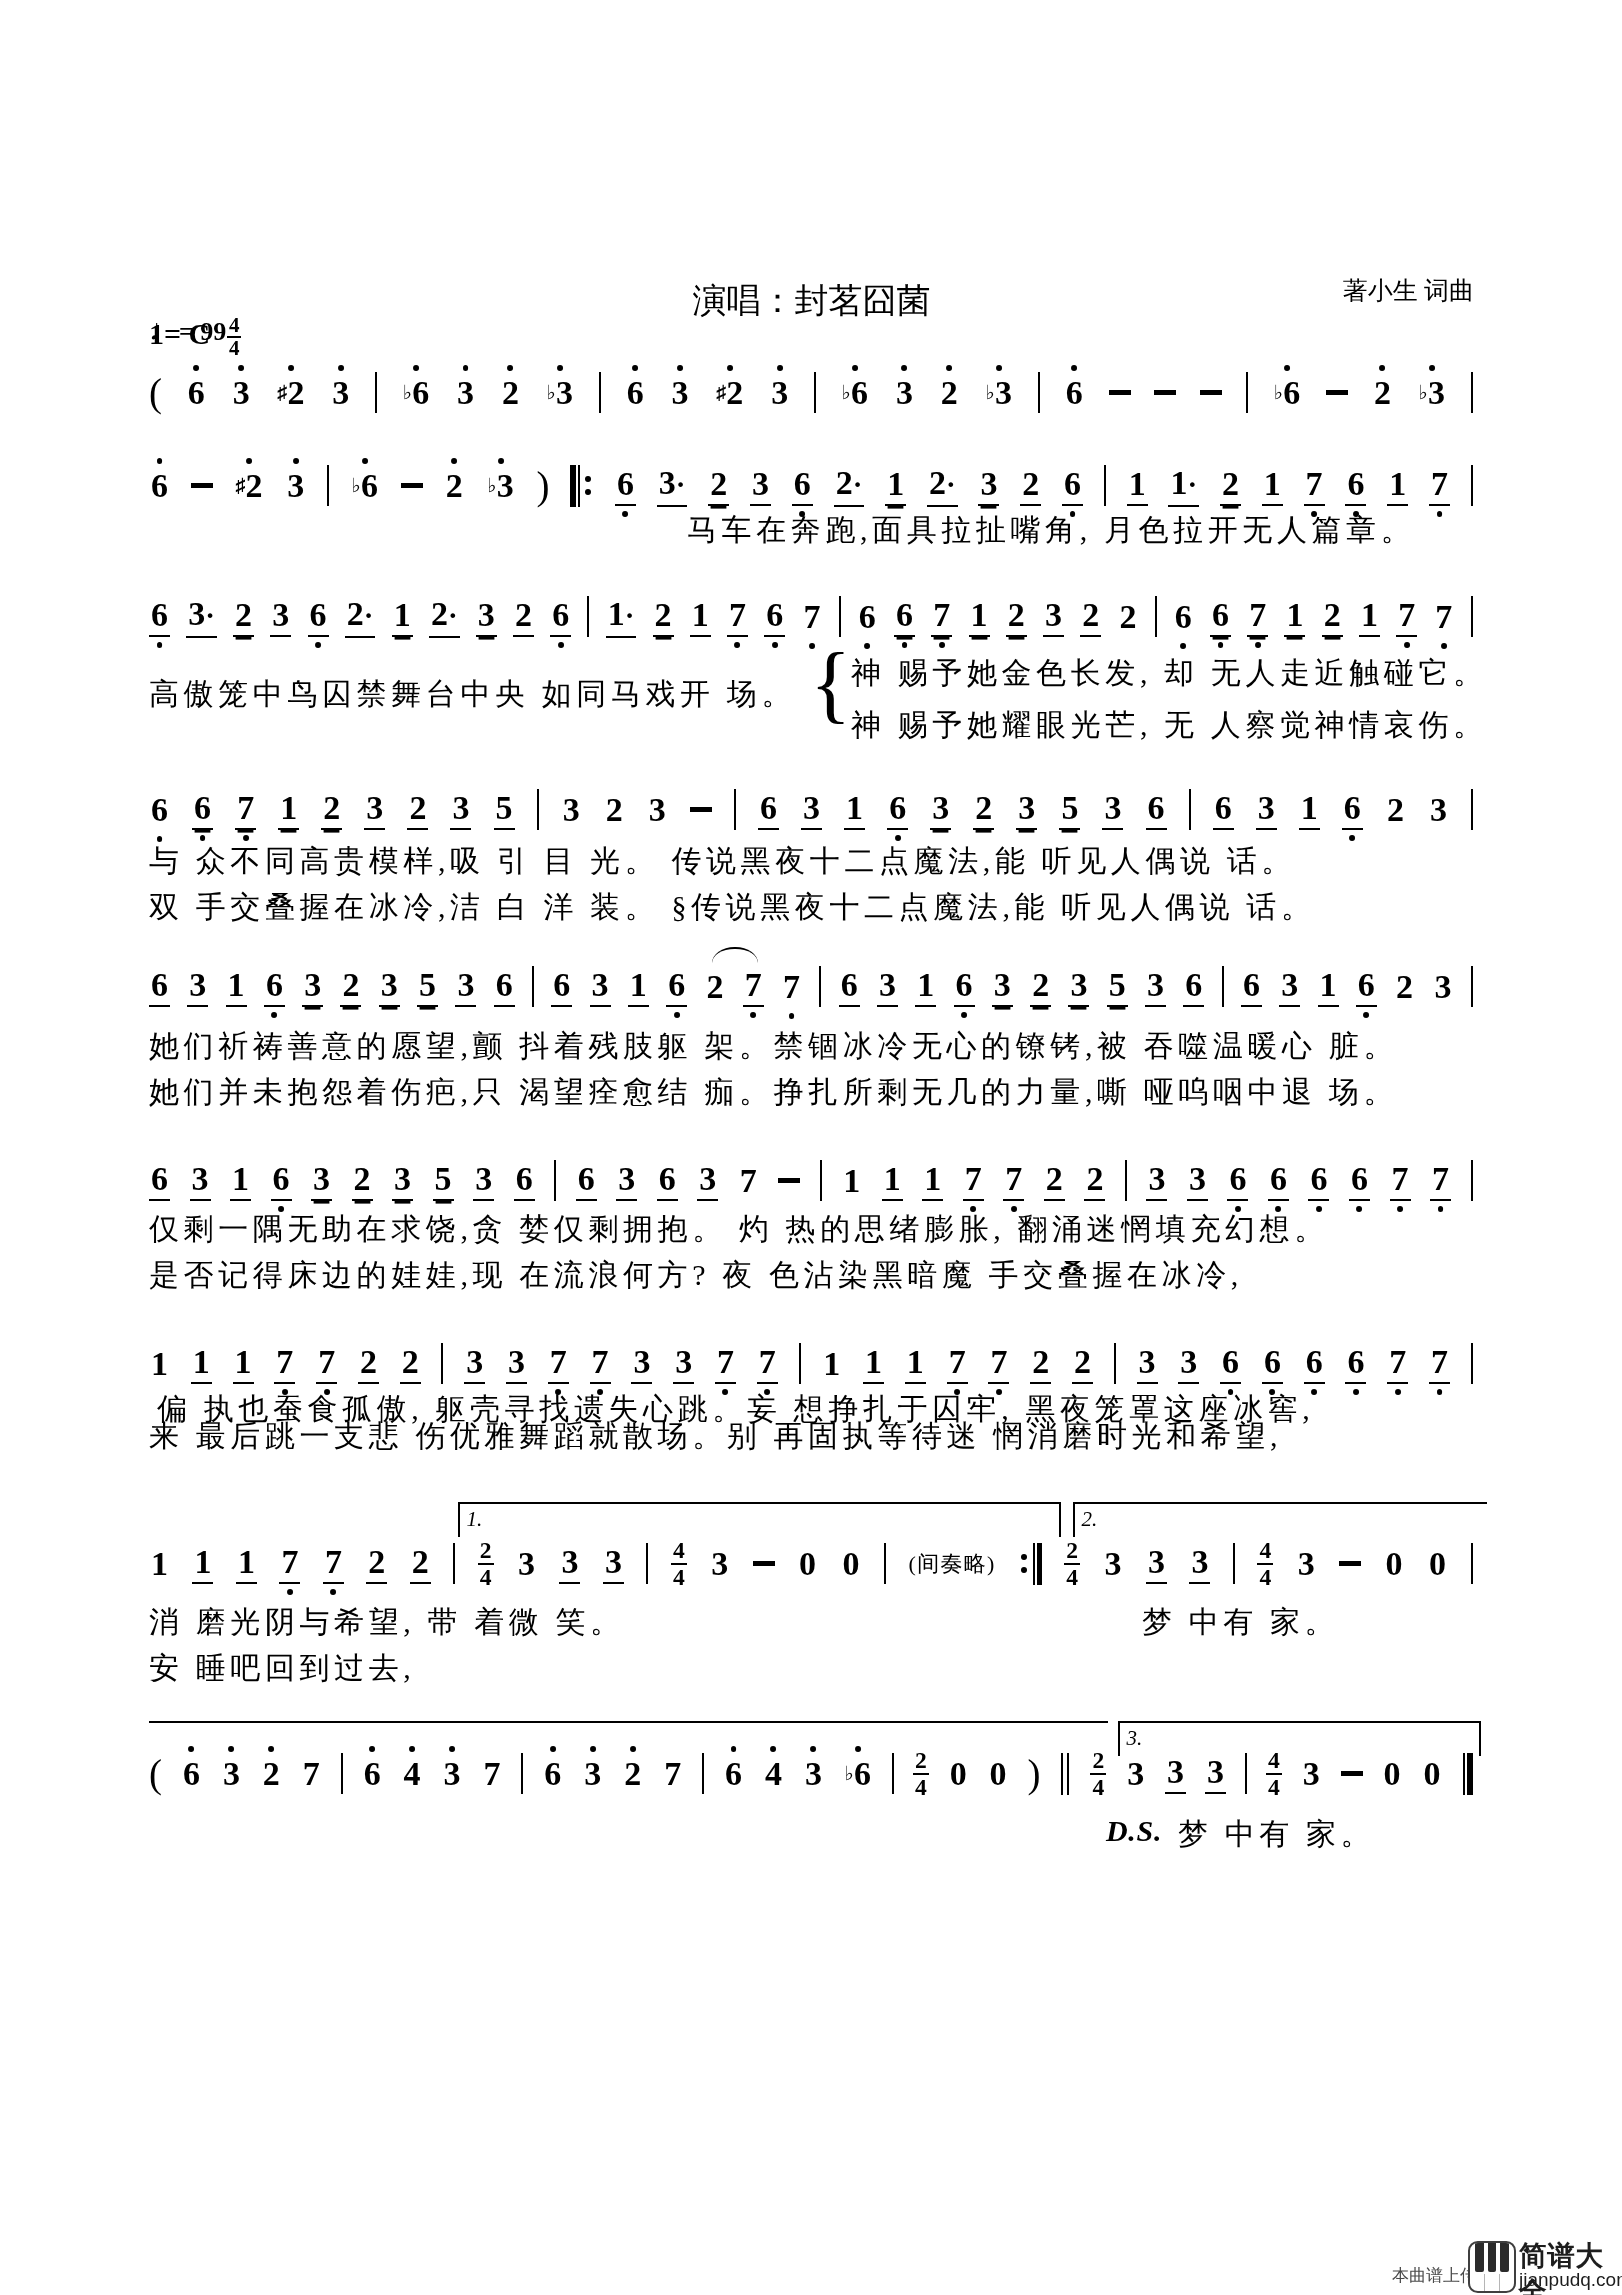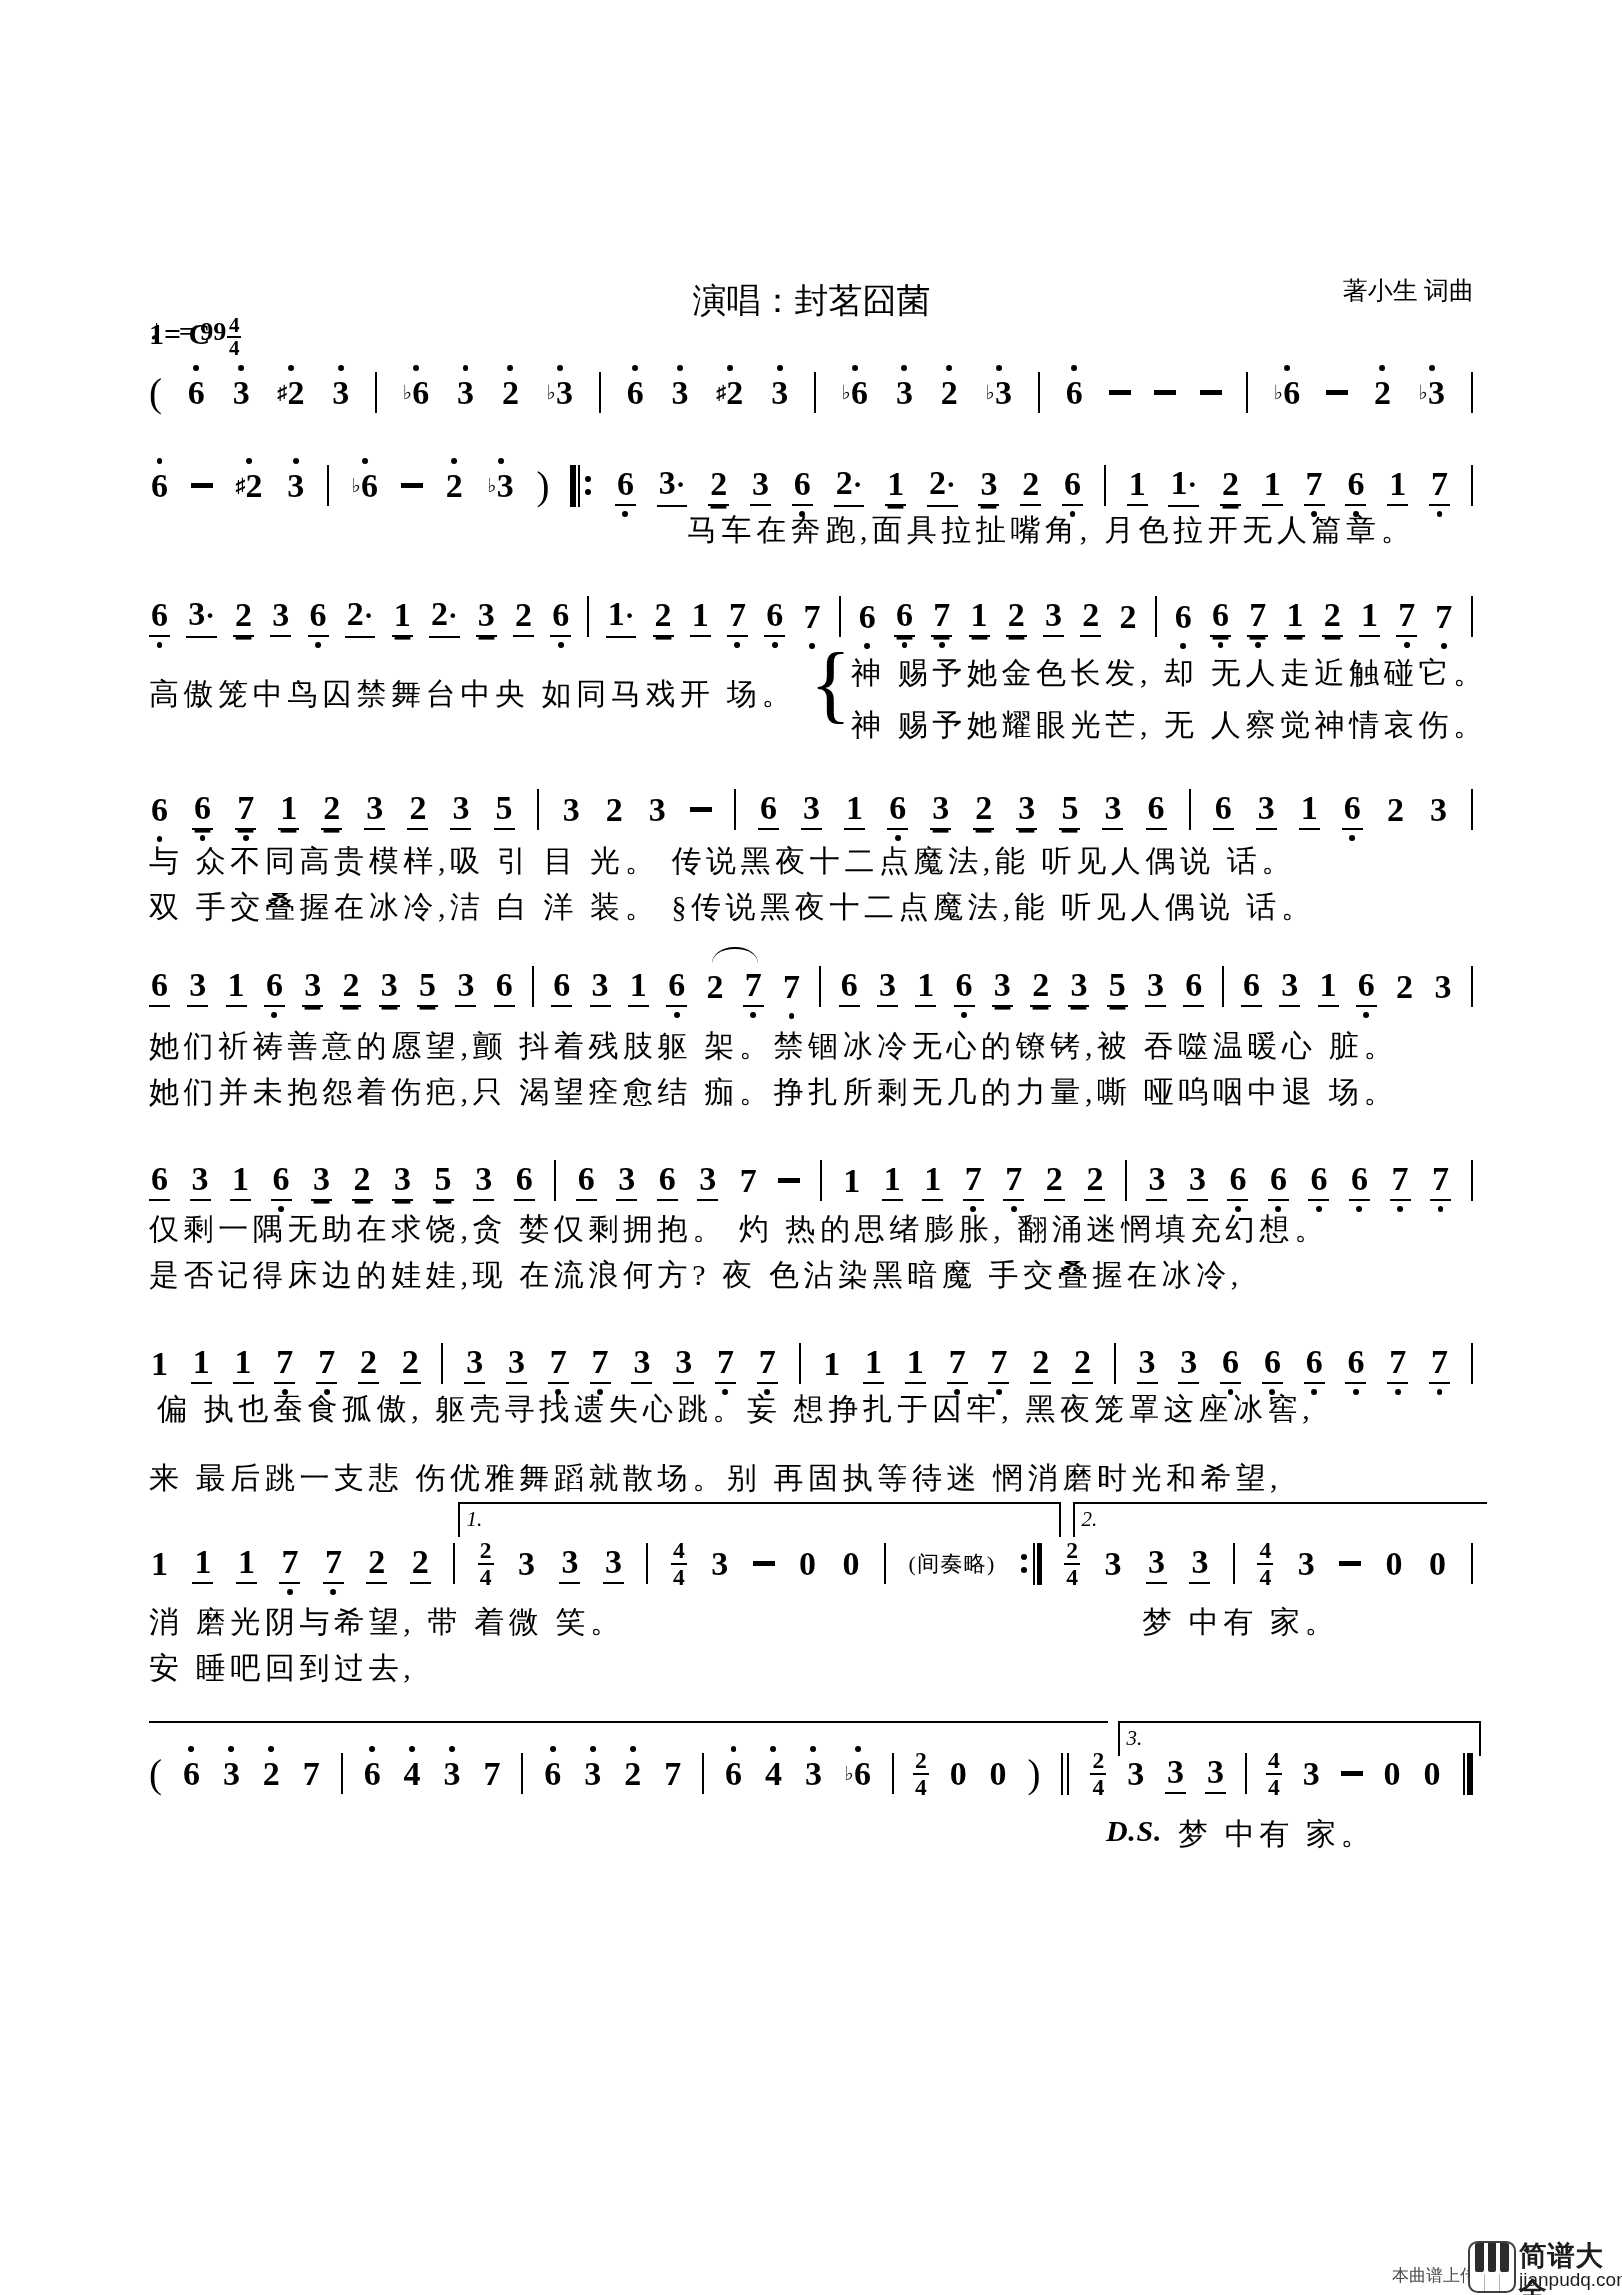--- a/index.html
+++ b/index.html
@@ -352,21 +352,21 @@
         <span class="nt u1">3</span>
         <span class="nt u1">6<i class="db"></i></span>
         <span class="nt u1">6<i class="db"></i></span>
         <span class="nt u1">6<i class="db"></i></span>
         <span class="nt u1">6<i class="db"></i></span>
         <span class="nt u1">7<i class="db"></i></span>
         <span class="nt u1">7<i class="db"></i></span>
         <span class="bl"></span>
       </div>
       <div class="lyr" style="left: 149px; top: 1389px; margin-left: 8px;">偏 执也蚕食孤傲, 躯壳寻找遗失心跳。妄 想挣扎于囚牢, 黑夜笼罩这座冰窖,</div>
-      <div class="lyr" style="left: 149px; top: 1458px;">来 最后跳一支悲 伤优雅舞蹈就散场。别 再固执等待迷 惘消磨时光和希望,</div>
+      <div class="lyr" style="left: 149px; top: 1416px;">来 最后跳一支悲 伤优雅舞蹈就散场。别 再固执等待迷 惘消磨时光和希望,</div>
       <div class="nrow" style="top: 1536px;">
         <span class="nt">1</span>
         <span class="nt u1">1</span>
         <span class="nt u1">1</span>
         <span class="nt u1">7<i class="db"></i></span>
         <span class="nt u1">7<i class="db"></i></span>
         <span class="nt u1">2</span>
         <span class="nt u1">2</span>
         <span class="bl"></span>
         <span class="ts">

